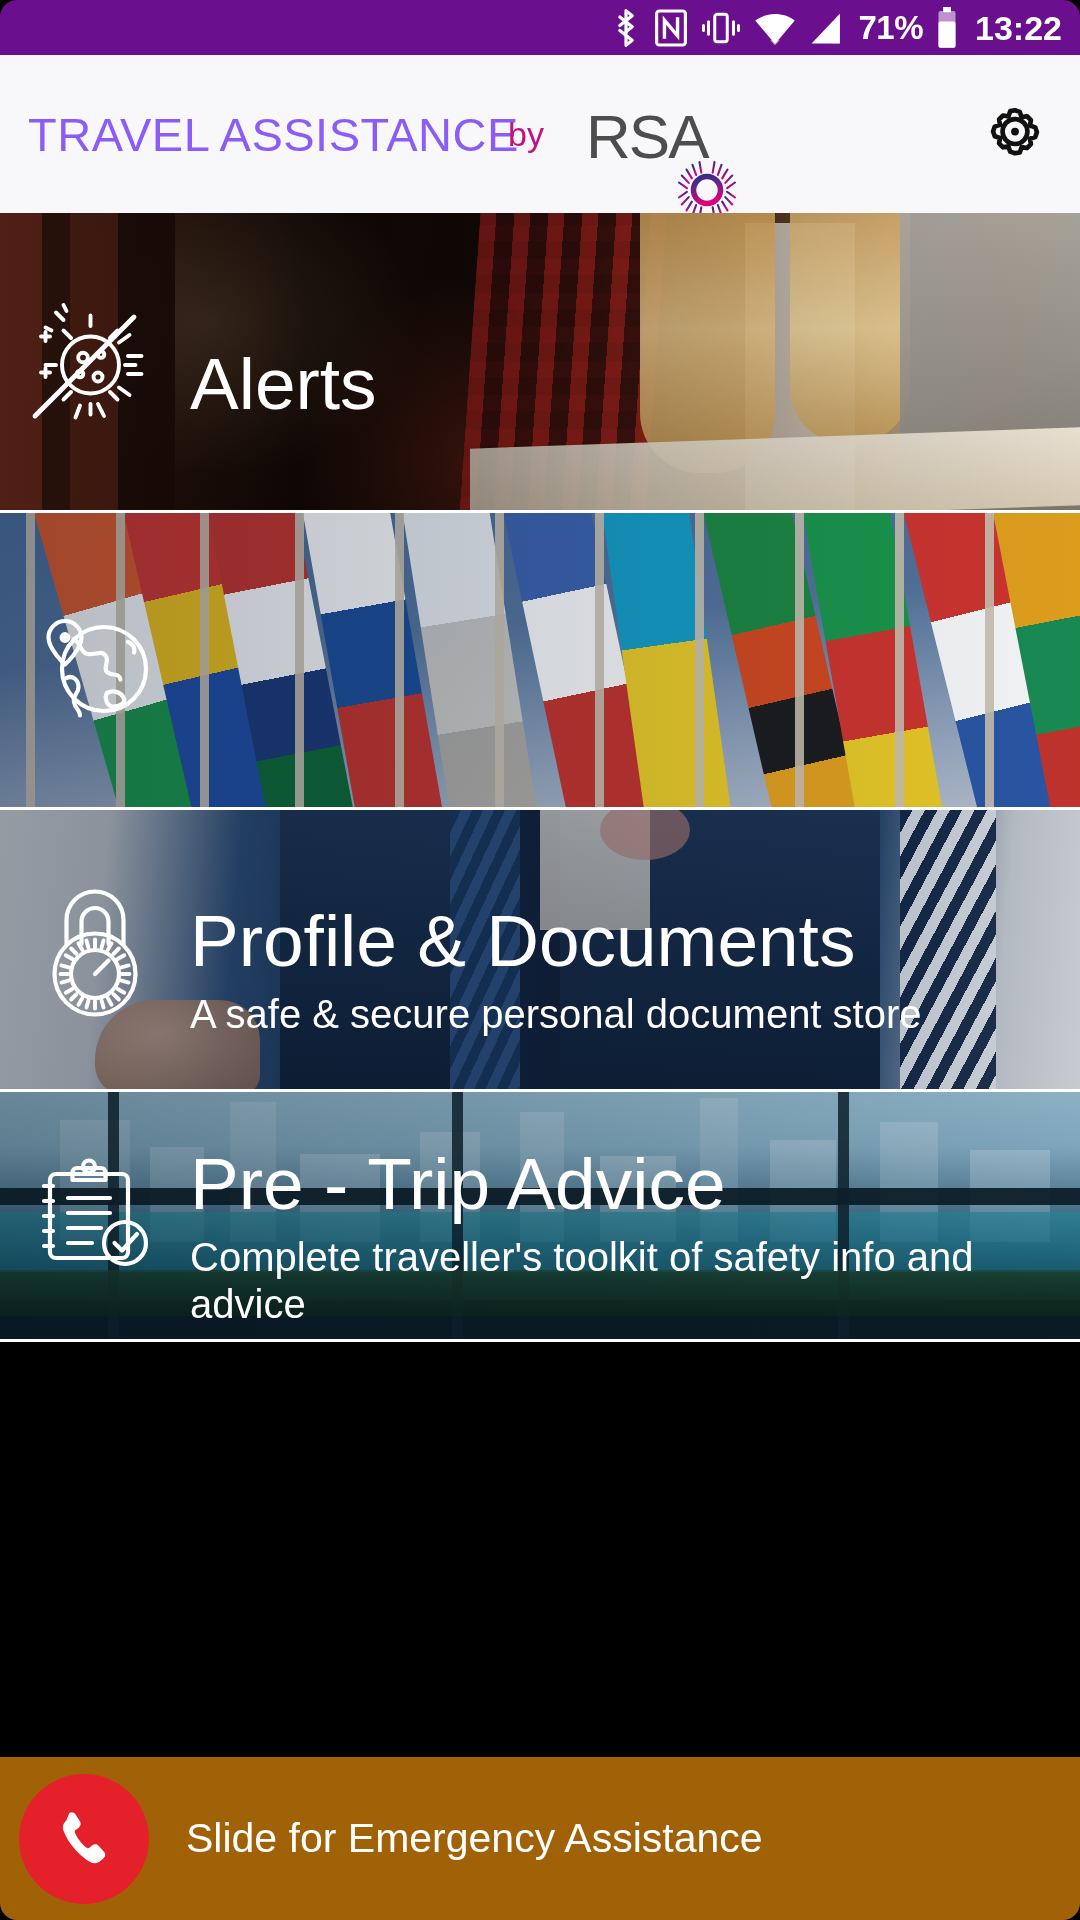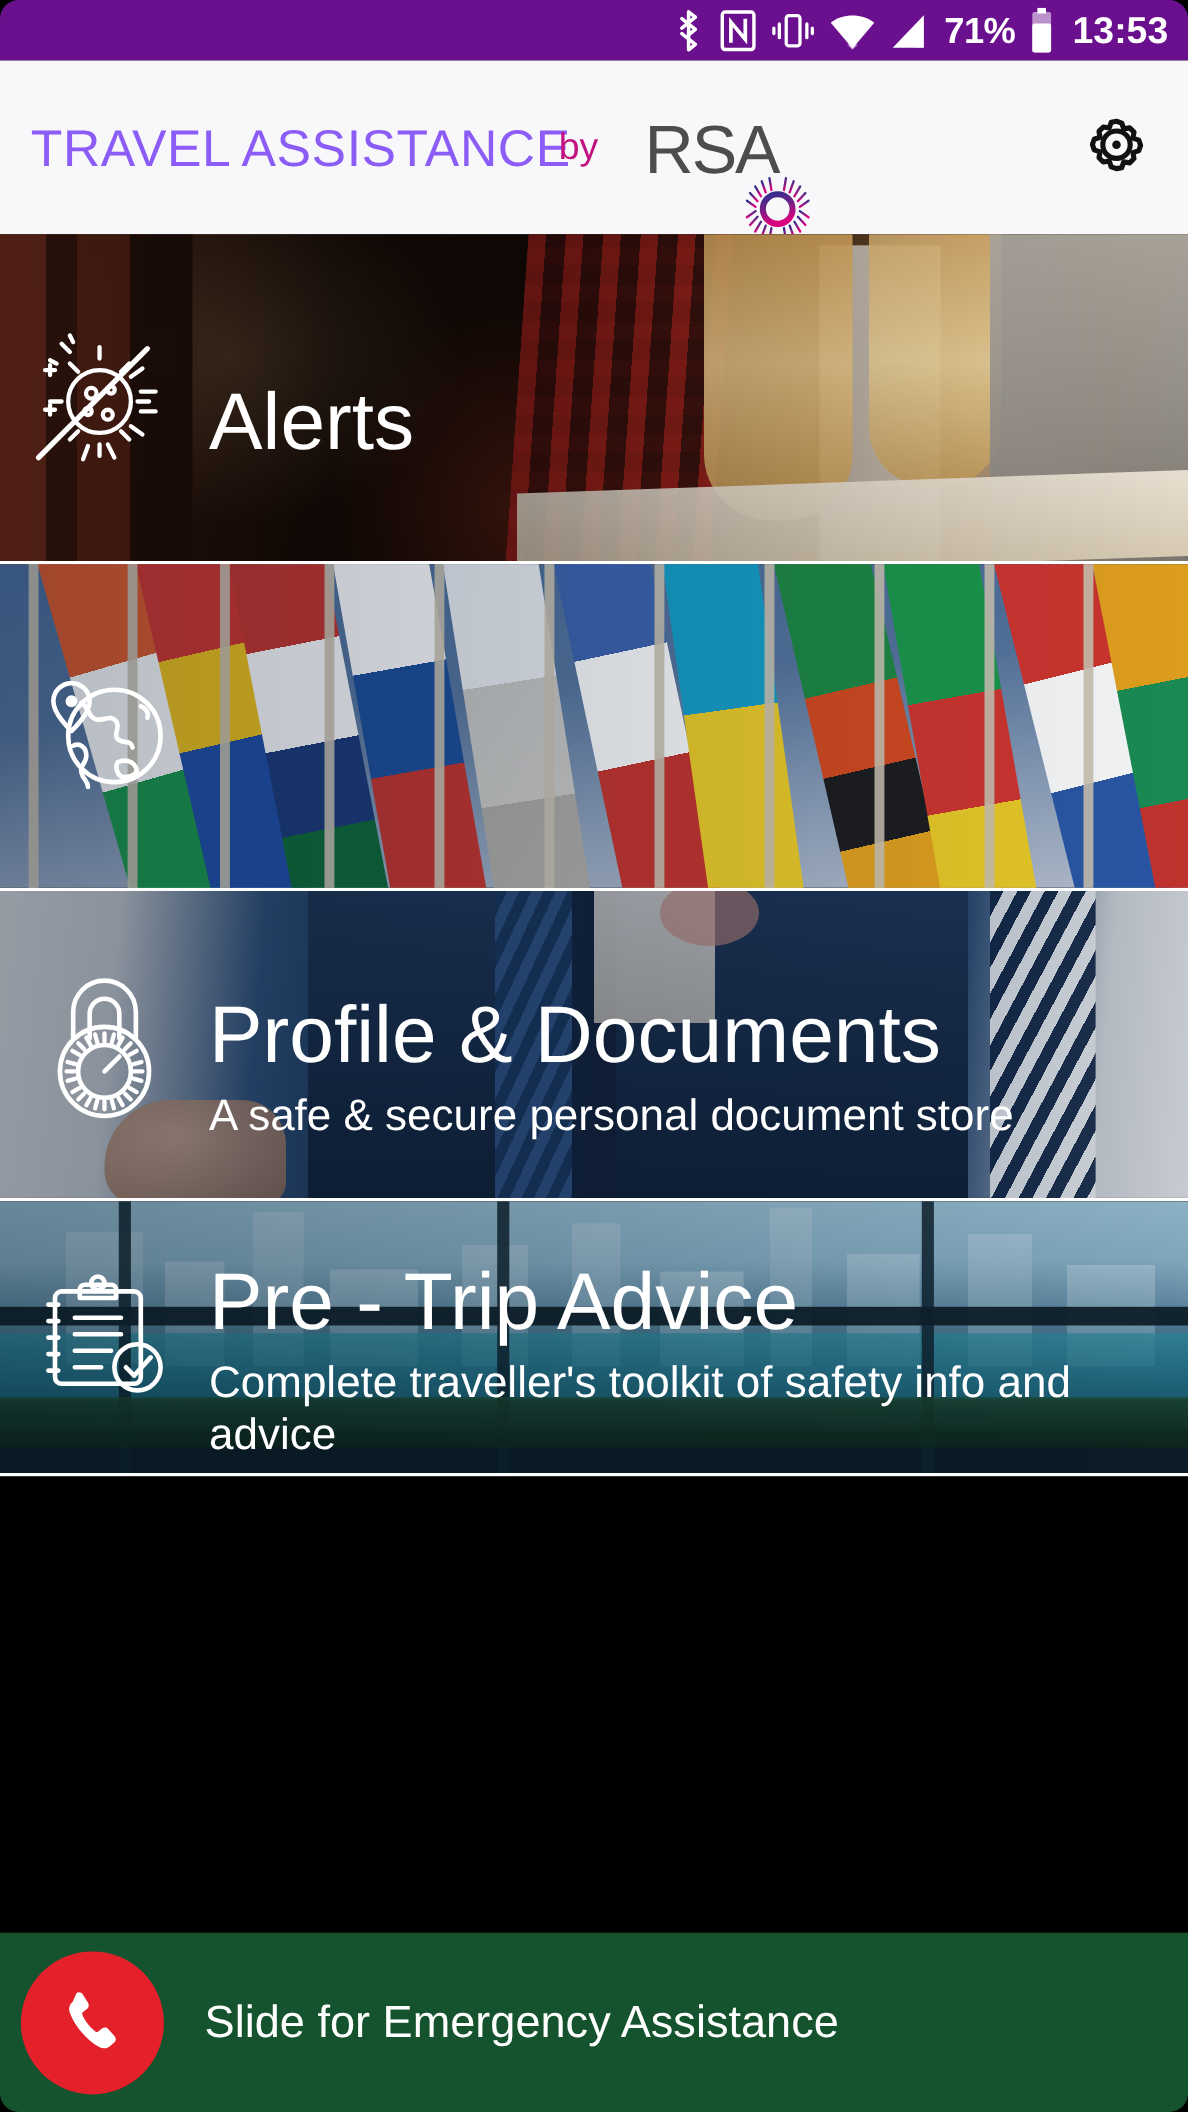--- a/index.html
+++ b/index.html
@@ -141,21 +141,21 @@
   #card4 .tie2{ position:absolute; width:96px; height:282px; left:900px; top:0;
                background:repeating-linear-gradient(118deg,#0f2545 0 11px,#e8ecf1 11px 22px); opacity:.92;}
   #card4 .hand{ position:absolute; left:95px; top:190px; width:165px; height:95px;
                 background:radial-gradient(ellipse at 40% 35%, #c59d86, #8e6952); border-radius:60px 40px 20px 30px; opacity:.85;}
   #card4 .card-scrim{ background:linear-gradient(90deg, rgba(8,20,38,.30), rgba(8,20,38,.22) 55%, rgba(8,20,38,.12)); }
   #card4 .card-title{ font-size:73px; }
 
   
   .bottombar{
     position:absolute; left:0; bottom:0; width:1080px; height:163px;
-    background:#14532d; display:flex; align-items:center;
+    background:#a16207; display:flex; align-items:center;
   }
   .call-btn{
     width:130px; height:130px; border-radius:50%; background:#E4202A;
     margin-left:19px; display:flex; align-items:center; justify-content:center;
     flex:0 0 130px;
   }
   .bottom-label{ color:#fff; font-size:41px; margin-left:37px; }
 </style>
 </head>
 <body>
@@ -194,21 +194,21 @@
         </svg>
     </span>
     <span class="sb-batt-txt">71%</span>
     <span class="si">
       <svg width="22" height="42" viewBox="0 0 16 32">
           <rect x="5" y="0" width="6" height="4" fill="#fff"></rect>
           <rect x="1.5" y="3" width="13" height="28" rx="1.5" fill="#fff" opacity=".55"></rect>
           <rect x="1.5" y="11" width="13" height="20" rx="1.5" fill="#fff"></rect>
         </svg>
     </span>
-    <span class="sb-clock">13:53</span>
+    <span class="sb-clock">13:22</span>
   </div>
 
   <div class="header">
     <div class="brand-title">TRAVEL ASSISTANCE</div>
     <div class="brand-by">by</div>
     <div class="brand-rsa">RSA</div>
 
     <div class="rsa-burst">
       <svg width="62" height="62" viewBox="0 0 62 62">
         <defs>

